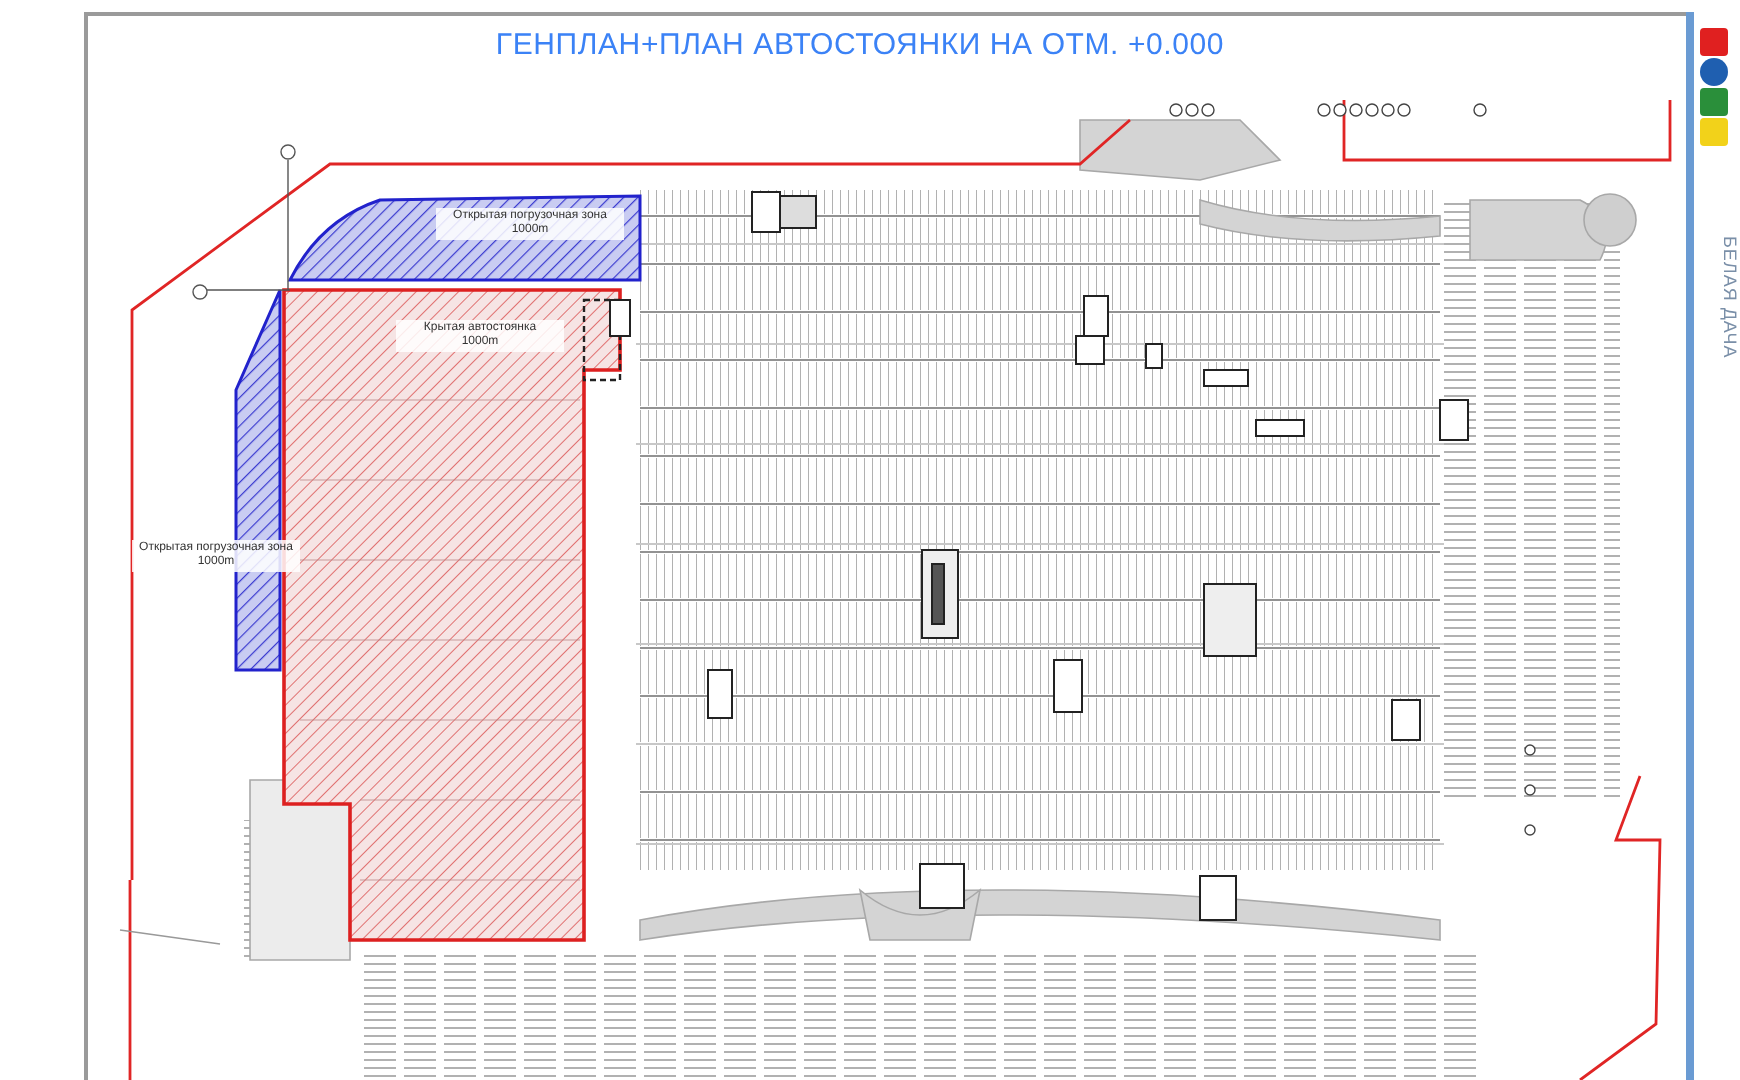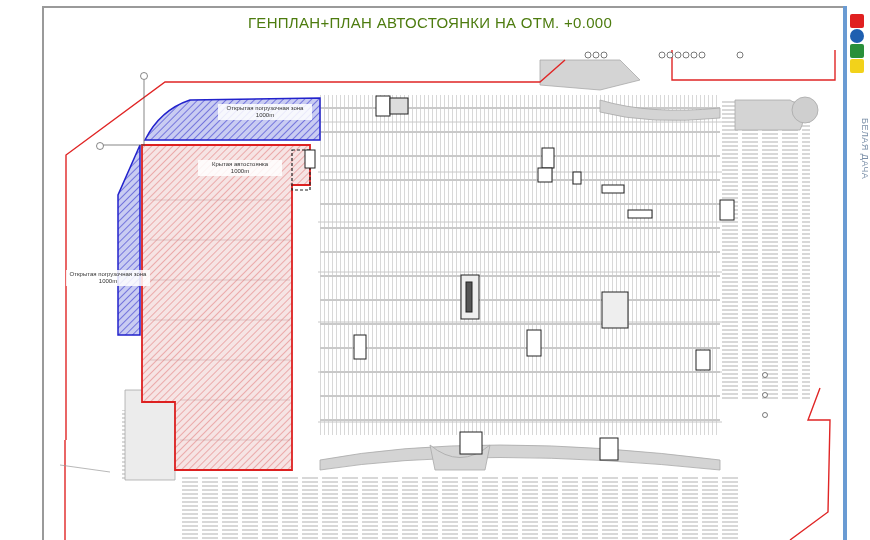--- a/index.html
+++ b/index.html
@@ -1,18 +1,18 @@
 <!DOCTYPE html>
 <html><head>
 <meta charset="utf-8">
 <style>
   html,body{margin:0;padding:0;background:#ffffff;}
   body{width:870px;height:540px;position:relative;overflow:hidden;font-family:"Liberation Sans",sans-serif;}
   .frame{position:absolute;left:42px;top:6px;width:800px;height:540px;border-left:2px solid #9a9a9a;border-top:2px solid #9a9a9a;background:#fff;}
-  .title{position:absolute;left:0;top:14px;width:860px;text-align:center;font-size:15px;letter-spacing:0.3px;color:#4d7c0f;}
+  .title{position:absolute;left:0;top:14px;width:860px;text-align:center;font-size:15px;letter-spacing:0.3px;color:#3b82f6;}
   .bluebar{position:absolute;left:843px;top:6px;width:4px;height:534px;background:#6a9bd3;}
   .logo{position:absolute;left:850px;top:14px;width:16px;height:60px;}
   .logo div{width:14px;height:14px;margin-bottom:1px;border-radius:2px;}
   .brand{position:absolute;left:848px;top:118px;width:22px;height:70px;writing-mode:vertical-rl;font-size:9px;color:#7a8fa8;letter-spacing:0.5px;}
   .plan{position:absolute;left:0;top:0;}
   .lbl{position:absolute;font-size:6px;color:#333;background:rgba(255,255,255,0.85);text-align:center;line-height:7px;padding:1px 2px;}
 </style>
 </head>
 <body>
 

